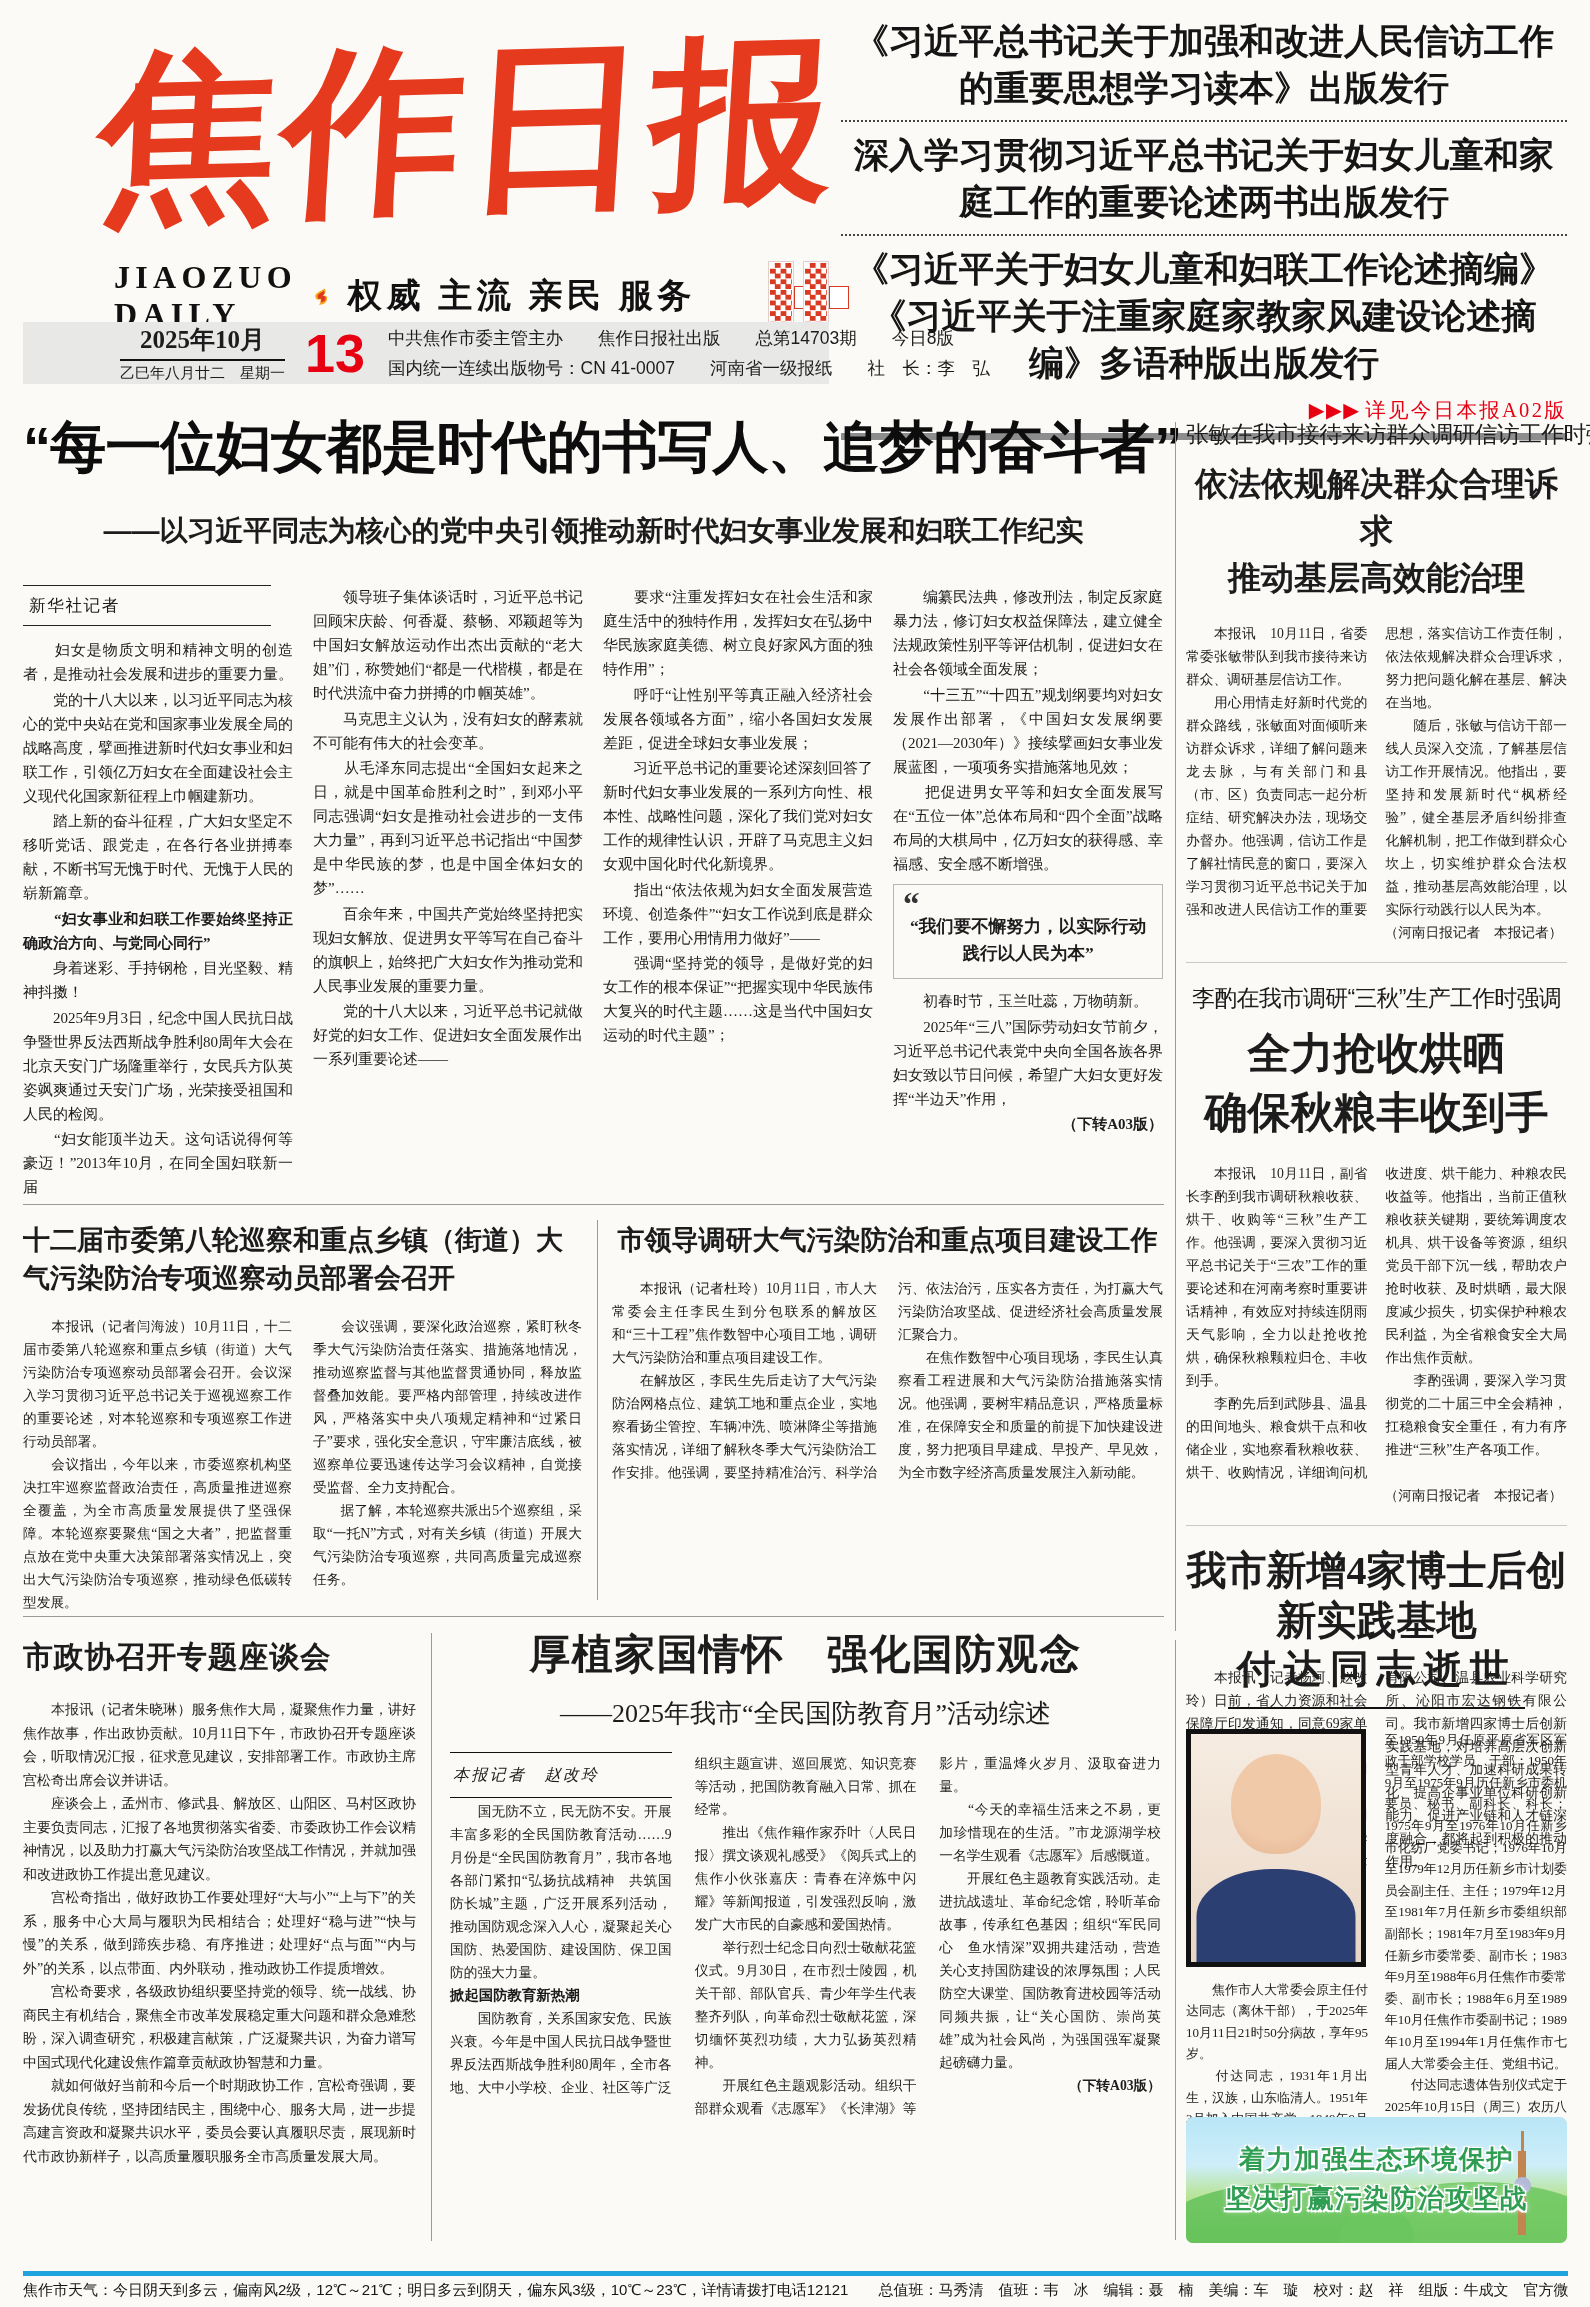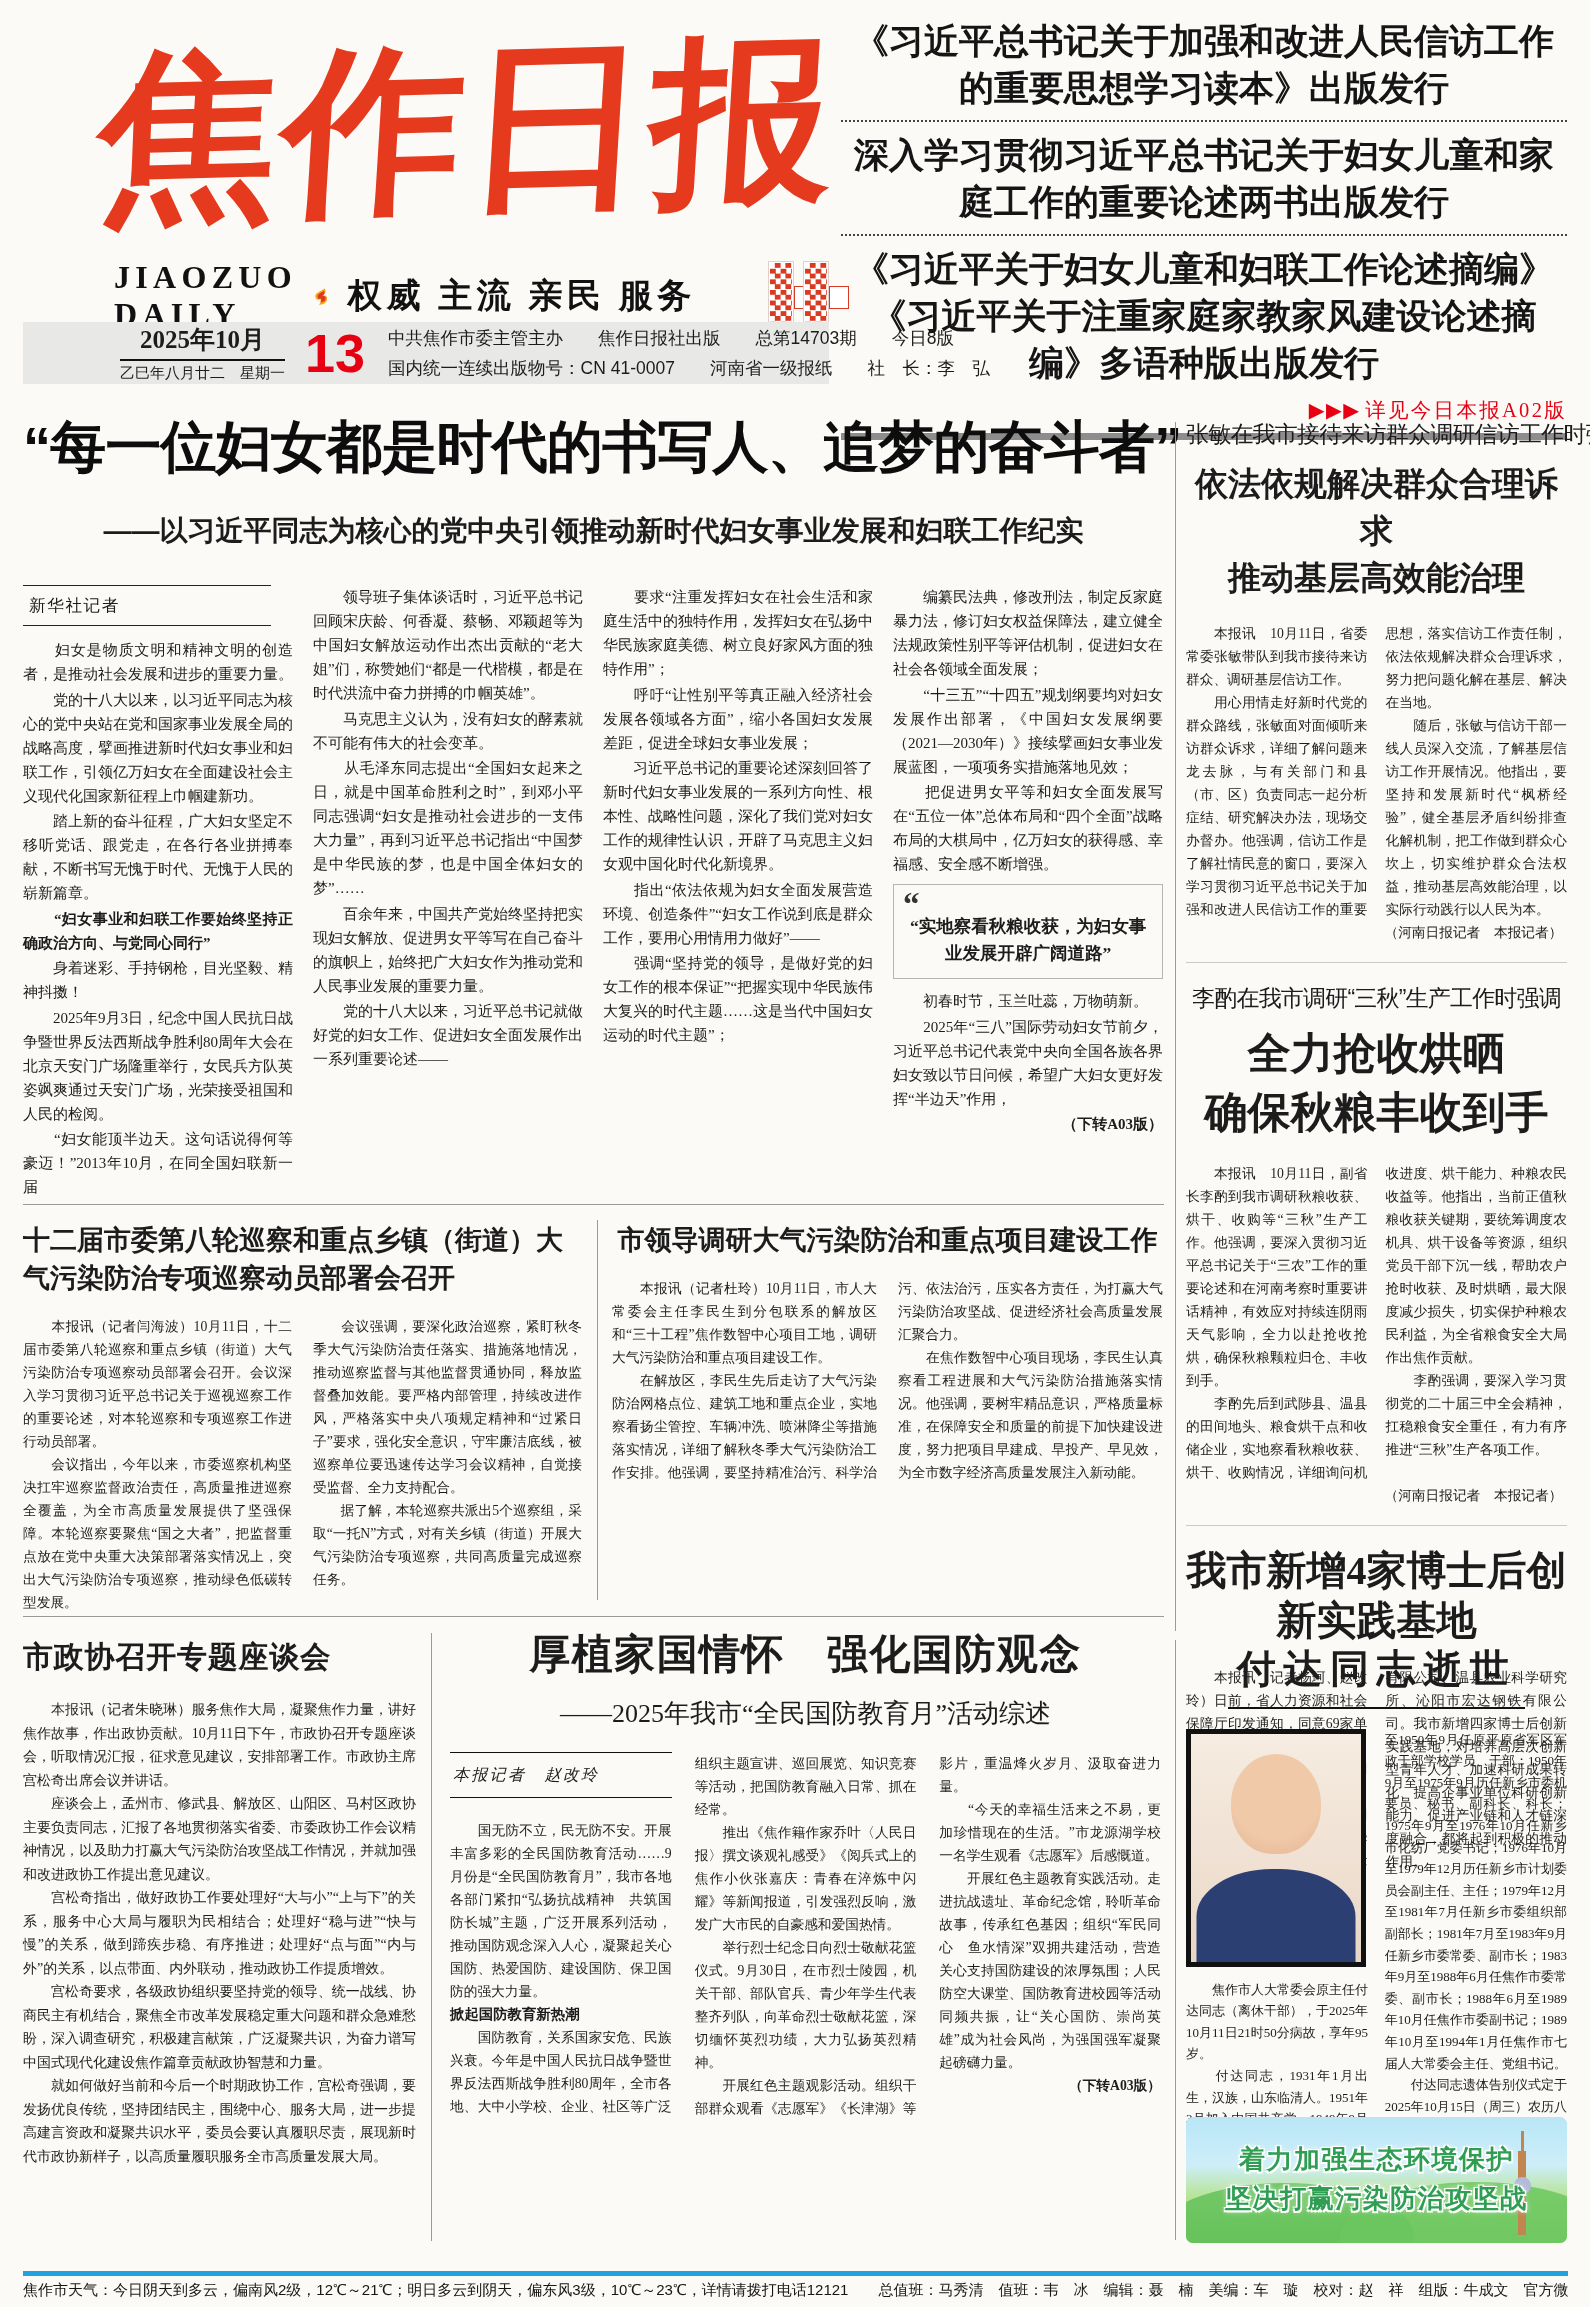--- a/index.html
+++ b/index.html
@@ -79,21 +79,21 @@
   
   .zx-title{font-size:30px;font-weight:bold;font-family:"Liberation Sans",sans-serif;letter-spacing:0.8px;}
   .zx-body{margin-top:20px;font-size:14px;line-height:23.5px;text-align:justify;}
   .zx-body p{margin:0;}
 
   .df-title{font-size:41px;font-weight:900;text-align:center;font-family:"Liberation Serif",serif;
             letter-spacing:1.5px;white-space:nowrap;}
   .df-sub{font-size:26px;text-align:center;margin-top:13.7px;font-family:"Liberation Serif",serif;}
   .df-cols{margin-top:21px;column-count:3;column-gap:23px;font-size:13.7px;line-height:23px;text-align:justify;}
   .df-cols p{margin:0;}
-  .df-byline{break-inside:avoid;margin-bottom:21px;}
+  .df-byline{break-inside:avoid;margin-bottom:2px;}
   .df-byline .r{border-top:1.5px solid #111;}
   .df-byline .t{font-size:16px;padding:10.6px 0 10.6px 3px;letter-spacing:2.3px;font-style:italic;}
   .df-subhead{font-weight:bold;text-align:left;margin:6px 0;font-size:14.4px;}
 
   
   .ob-title{font-size:39px;font-weight:900;text-align:center;font-family:"Liberation Serif",serif;
             letter-spacing:7.6px;padding-bottom:10.6px;border-bottom:2.3px solid #111;width:78%;margin:0 auto;}
   .ob-row{display:flex;gap:16.7px;margin-top:20px;}
   .ob-colL{width:182px;}
   .ob-colR{flex:1;}
@@ -209,21 +209,21 @@
           </div>
       </div>
       <div class="lead-col">
         <div>
             <p>　　编纂民法典，修改刑法，制定反家庭暴力法，修订妇女权益保障法，建立健全法规政策性别平等评估机制，促进妇女在社会各领域全面发展；</p>
             <p>　　“十三五”“十四五”规划纲要均对妇女发展作出部署，《中国妇女发展纲要（2021—2030年）》接续擘画妇女事业发展蓝图，一项项务实措施落地见效；</p>
             <p>　　把促进男女平等和妇女全面发展写在“五位一体”总体布局和“四个全面”战略布局的大棋局中，亿万妇女的获得感、幸福感、安全感不断增强。</p>
           </div>
         <div class="pullquote">
           <span class="pq-mark">“</span>
-          <span class="pq-text">“实地察看秋粮收获，为妇女事业发展开辟广阔道路”</span>
+          <span class="pq-text">“我们要不懈努力，以实际行动践行以人民为本”</span>
         </div>
         <div>
             <p>　　初春时节，玉兰吐蕊，万物萌新。</p>
             <p>　　2025年“三八”国际劳动妇女节前夕，习近平总书记代表党中央向全国各族各界妇女致以节日问候，希望广大妇女更好发挥“半边天”作用，</p>
           </div>
         <p class="cont">（下转A03版）</p>
       </div>
     </div>
   </div>
 

